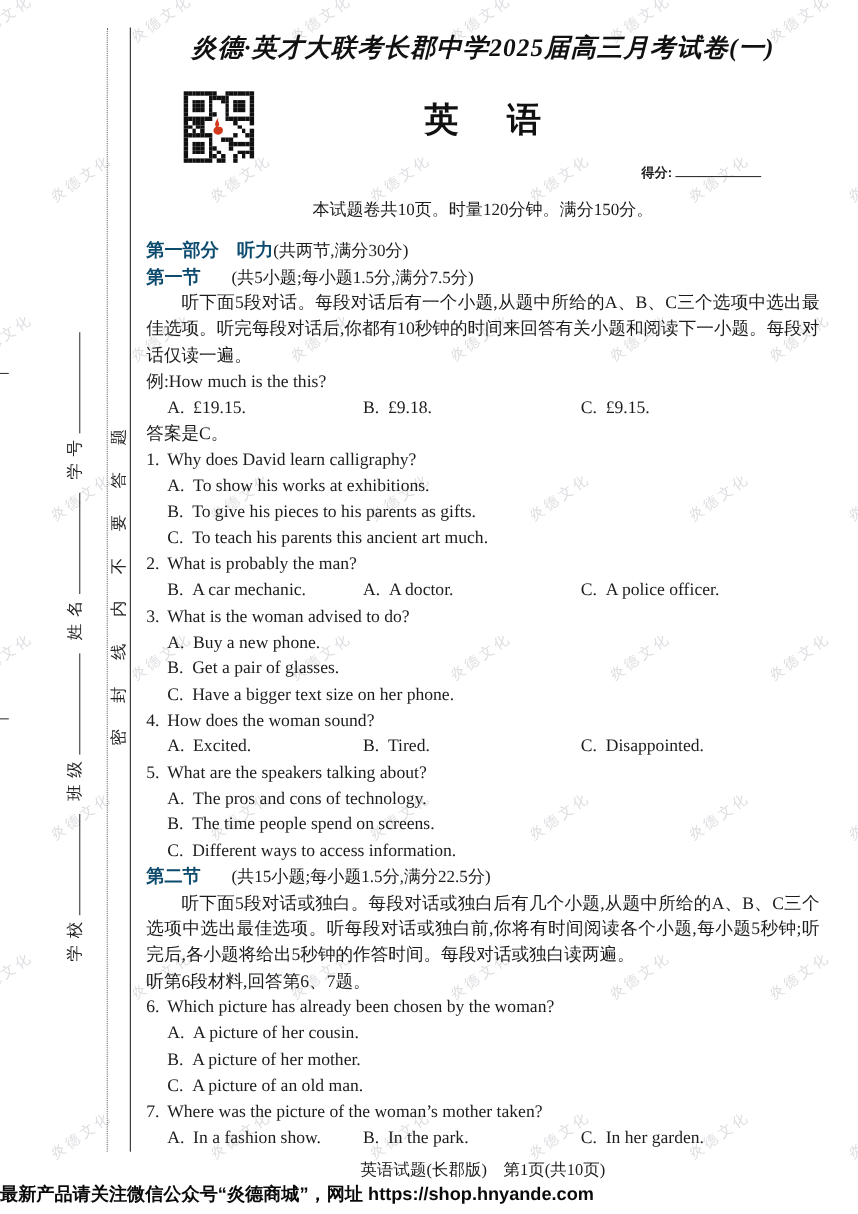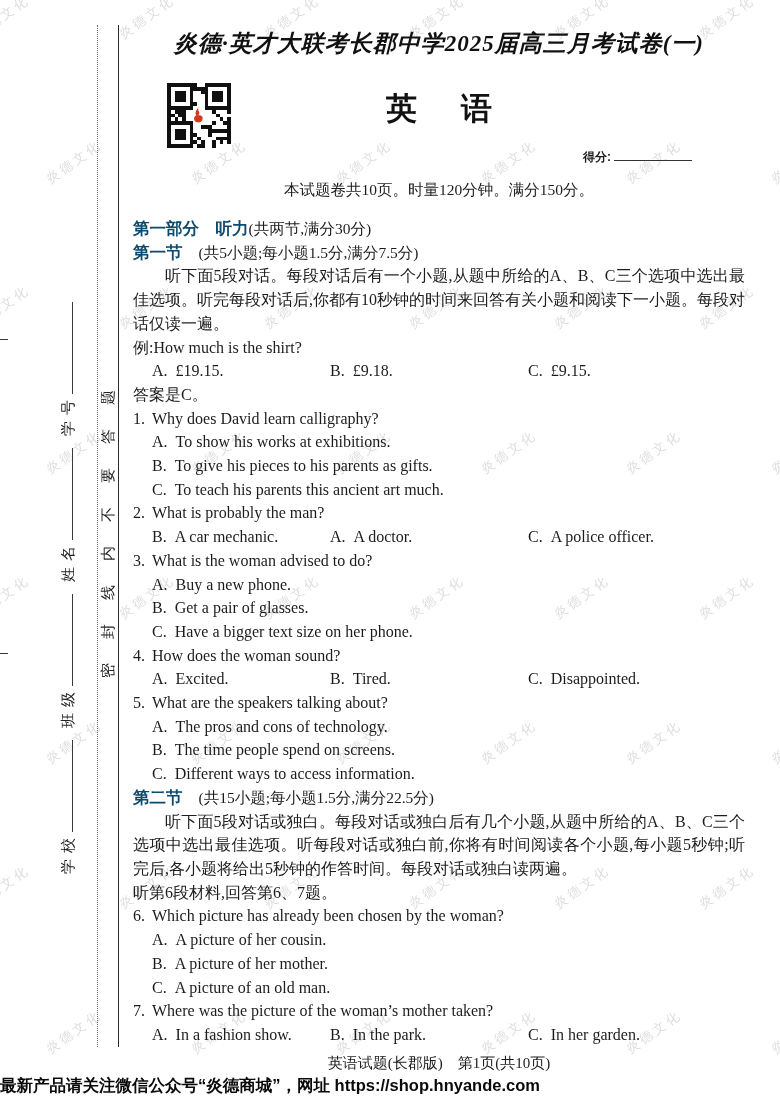--- a/index.html
+++ b/index.html
@@ -31,21 +31,21 @@
            font-weight:bold;font-family:"Liberation Sans","DejaVu Sans",sans-serif;color:#111;z-index:1;}
   .subject .s2{margin-left:44px;}
   .score{position:absolute;left:583px;top:144px;font-size:12px;z-index:1;}
   .score-label{font-weight:bold;font-family:"Liberation Sans","DejaVu Sans",sans-serif;}
   .score-blank{display:inline-block;width:78px;height:16px;border-bottom:1.2px solid #333;}
   .exam-info{position:absolute;left:133px;width:612px;top:180px;text-align:center;font-size:15.5px;z-index:1;}
   
   .content{position:absolute;left:133px;width:612px;top:217px;font-size:16px;line-height:23.7px;z-index:1;}
   .h-bold{font-weight:bold;font-size:16.5px;font-family:"Liberation Sans","DejaVu Sans",sans-serif;color:#0c4a6e;}
   .h-note{font-size:15.5px;}
-  .sec-gap{margin-left:16px;}
+  .sec-gap{margin-left:28px;}
   .para{text-align:justify;text-indent:32px;}
   .q-num{margin-right:7px;}
   .opt-row{display:flex;padding-left:19px;}
   .opt-row .opt-cell:nth-child(1){width:178px;}
   .opt-row .opt-cell:nth-child(2){width:198px;}
   .opt-row .opt-cell:nth-child(3){flex:1;}
   .opt-line{padding-left:19px;}
   .opt-label{margin-right:8px;}
   
   .footer1{position:absolute;left:133px;width:612px;top:1054px;text-align:center;font-size:15px;z-index:1;}
@@ -420,21 +420,21 @@
     <span class="score-label">得分:</span>
     <span class="score-blank"></span>
   </div>
 
   <div class="exam-info">本试题卷共10页。时量120分钟。满分150分。</div>
 
   <div id="content" class="content">
       <div class="line"><span class="h-bold">第一部分　听力</span><span class="h-note">(共两节,满分30分)</span></div>
       <div class="line"><span class="h-bold">第一节</span><span class="h-note sec-gap">(共5小题;每小题1.5分,满分7.5分)</span></div>
       <div class="para">听下面5段对话。每段对话后有一个小题,从题中所给的A、B、C三个选项中选出最佳选项。听完每段对话后,你都有10秒钟的时间来回答有关小题和阅读下一小题。每段对话仅读一遍。</div>
-      <div class="line">例:How much is the shirt?</div>
+      <div class="line">例:How much is the this?</div>
       <div class="opt-row">
         <span class="opt-cell"><span class="opt-label">A.</span><span class="opt-text">£19.15.</span></span>
         <span class="opt-cell"><span class="opt-label">B.</span><span class="opt-text">£9.18.</span></span>
         <span class="opt-cell"><span class="opt-label">C.</span><span class="opt-text">£9.15.</span></span>
       </div>
       <div class="line">答案是C。</div>
       <div class="line q-line"><span class="q-num">1.</span><span class="q-text">Why does David learn calligraphy?</span></div>
       <div class="line opt-line"><span class="opt-label">A.</span><span class="opt-text">To show his works at exhibitions.</span></div>
       <div class="line opt-line"><span class="opt-label">B.</span><span class="opt-text">To give his pieces to his parents as gifts.</span></div>
       <div class="line opt-line"><span class="opt-label">C.</span><span class="opt-text">To teach his parents this ancient art much.</span></div>

